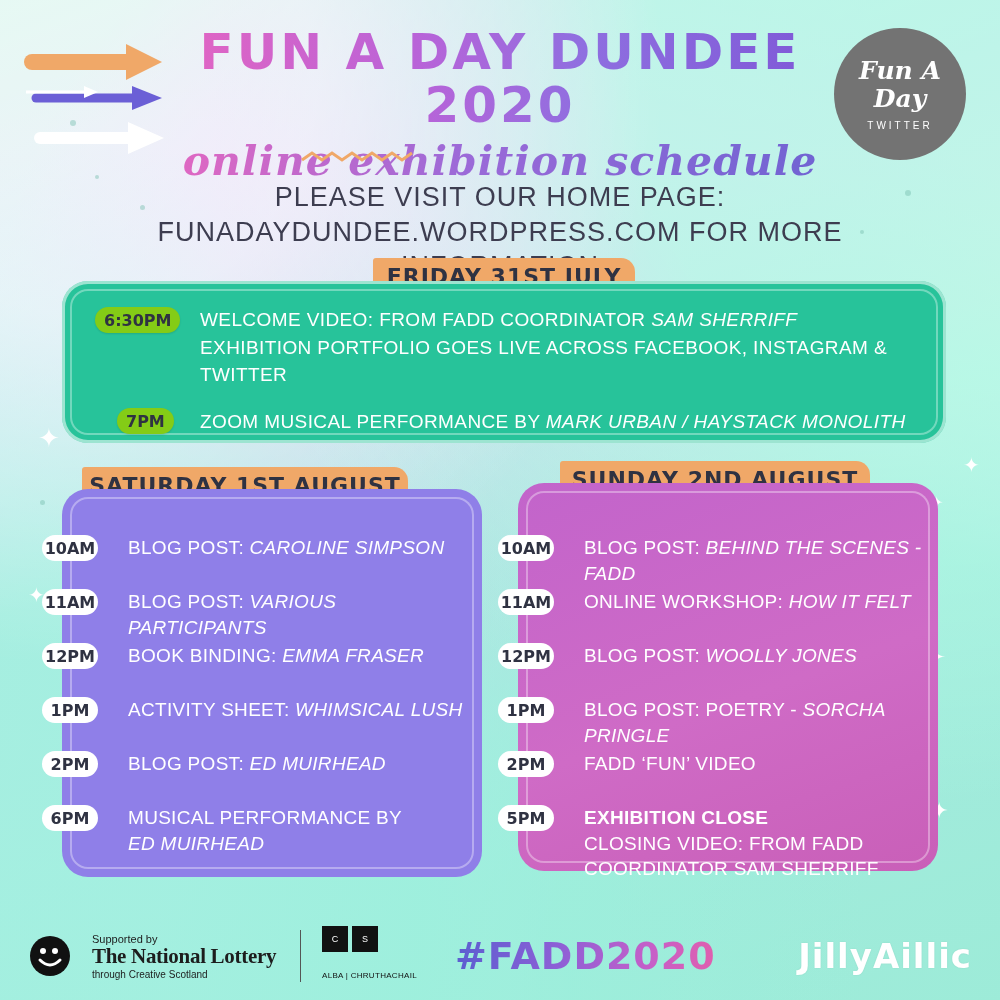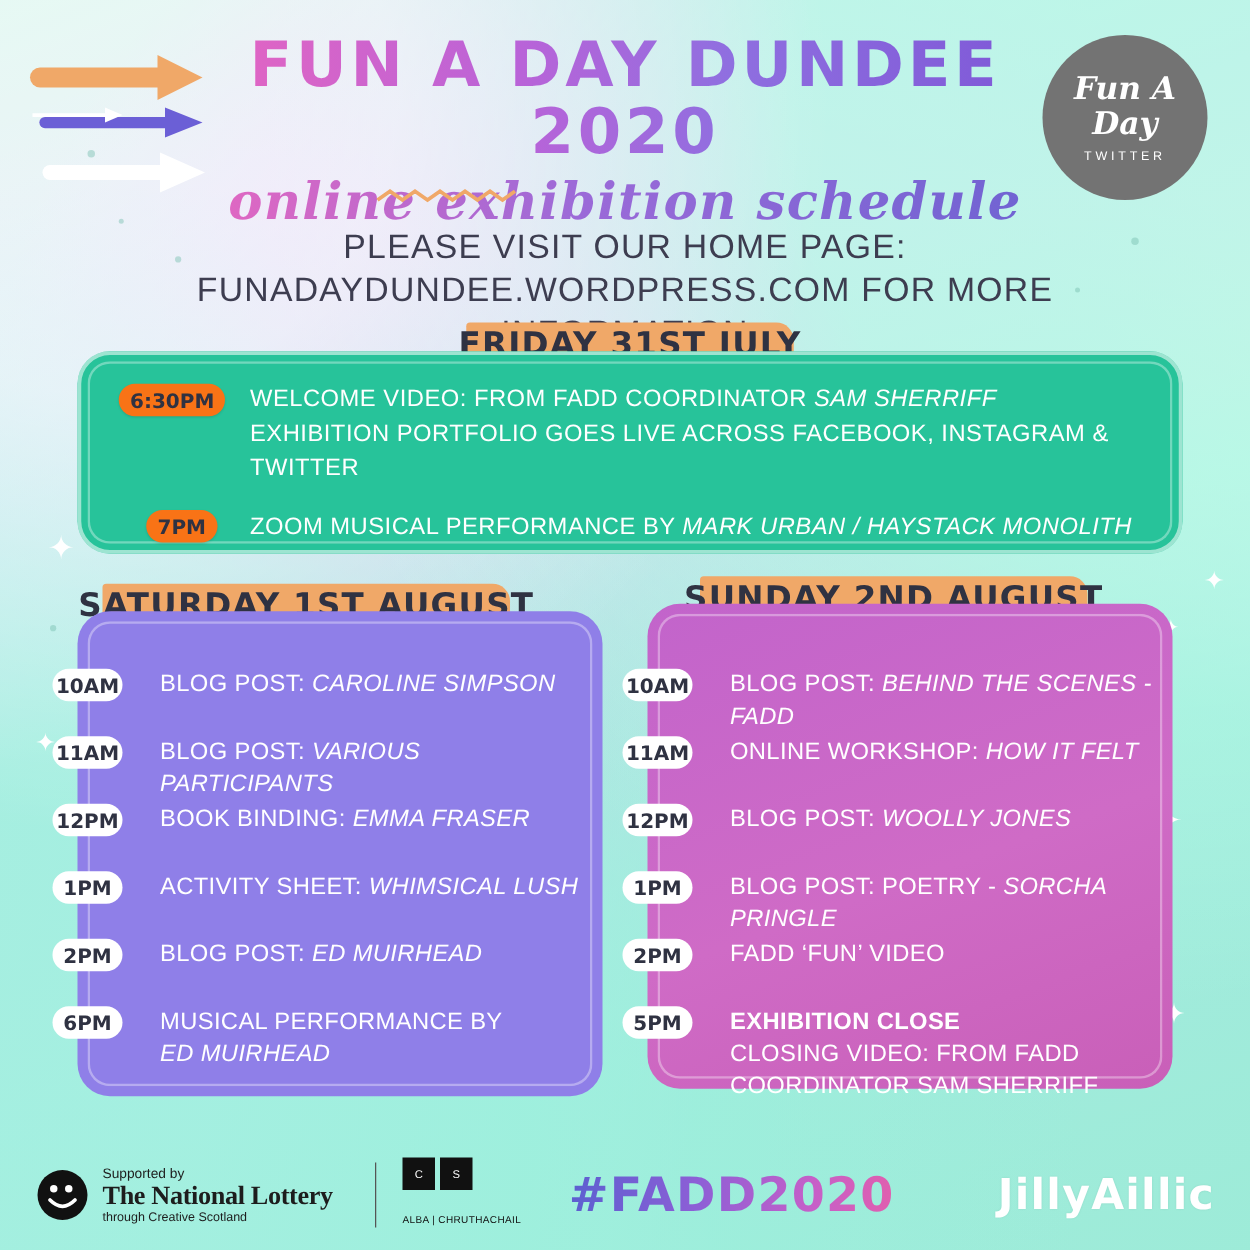--- a/index.html
+++ b/index.html
@@ -45,31 +45,31 @@
     align-items:center;justify-content:center;text-align:center;
   }
   .logo-badge .l1{font-family:"DejaVu Serif",serif;font-style:italic;font-size:25px;line-height:1.12;font-weight:bold;}
   .logo-badge .l2{font-size:10px;letter-spacing:3px;margin-top:7px;}
   
   .banner{
     position:absolute;height:36px;display:flex;align-items:center;justify-content:center;
     background:#f0a868;border-radius:3px 14px 4px 12px;
   }
   .banner span{
-    font-family:"DejaVu Sans", sans-serif;font-weight:bold;font-size:26px;
+    font-family:"DejaVu Sans", sans-serif;font-weight:bold;font-size:22px;
     color:#2f3242;letter-spacing:1px;white-space:nowrap;
   }
   
   .panel{position:absolute;border-radius:26px;}
   #friday-panel{
     left:62px;top:281px;width:884px;height:162px;background:#27c39a;
     box-shadow:inset 0 0 0 3px rgba(255,255,255,.55);
   }
   .pill{
-    position:absolute;background:#f97316;border-radius:14px;height:26px;
+    position:absolute;background:#84cc16;border-radius:14px;height:26px;
     display:flex;align-items:center;justify-content:center;padding:0 9px;
     font-family:"DejaVu Sans", sans-serif;font-weight:bold;font-size:16px;color:#2f3242;
     box-shadow:0 1px 2px rgba(0,0,0,.12);
   }
   .row-text{
     position:absolute;color:#fff;font-size:19px;line-height:1.45;letter-spacing:.4px;
   }
   .row-text b{font-weight:bold;}
   .row-text i{font-style:italic;}
   
@@ -87,21 +87,21 @@
     font-family:"DejaVu Sans",sans-serif;font-weight:bold;font-size:16px;color:#2f3242;
   }
   .sched-row .d{
     position:absolute;left:66px;top:0;color:#fff;font-size:19px;line-height:1.35;letter-spacing:.3px;
     width:350px;
   }
   .sched-row .d i{font-style:italic;}
   .sched-row .d b{font-weight:bold;}
   
   .footer{position:absolute;left:0;bottom:0;width:1000px;height:90px;}
-  .lottery{position:absolute;left:28px;bottom:20px;display:flex;align-items:center;gap:10px;}
+  .lottery{position:absolute;left:28px;bottom:20px;display:flex;align-items:center;gap:20px;}
   .lottery .fing{width:44px;height:44px;}
   .lottery .txt{line-height:1.12;color:#1d1d1d;}
   .lottery .txt .s1{font-size:11px;}
   .lottery .txt .s2{font-size:21px;font-weight:bold;letter-spacing:-.3px;font-family:Liberation Serif, serif;}
   .lottery .txt .s3{font-size:10px;}
   .divider{position:absolute;left:300px;bottom:18px;width:1px;height:52px;background:#555;}
   .creative{position:absolute;left:322px;bottom:20px;color:#111;}
   .creative .boxes{display:flex;gap:4px;align-items:flex-start;}
   .creative .bx{width:26px;height:26px;background:#111;color:#fff;font-size:9px;
     display:flex;align-items:center;justify-content:center;}

